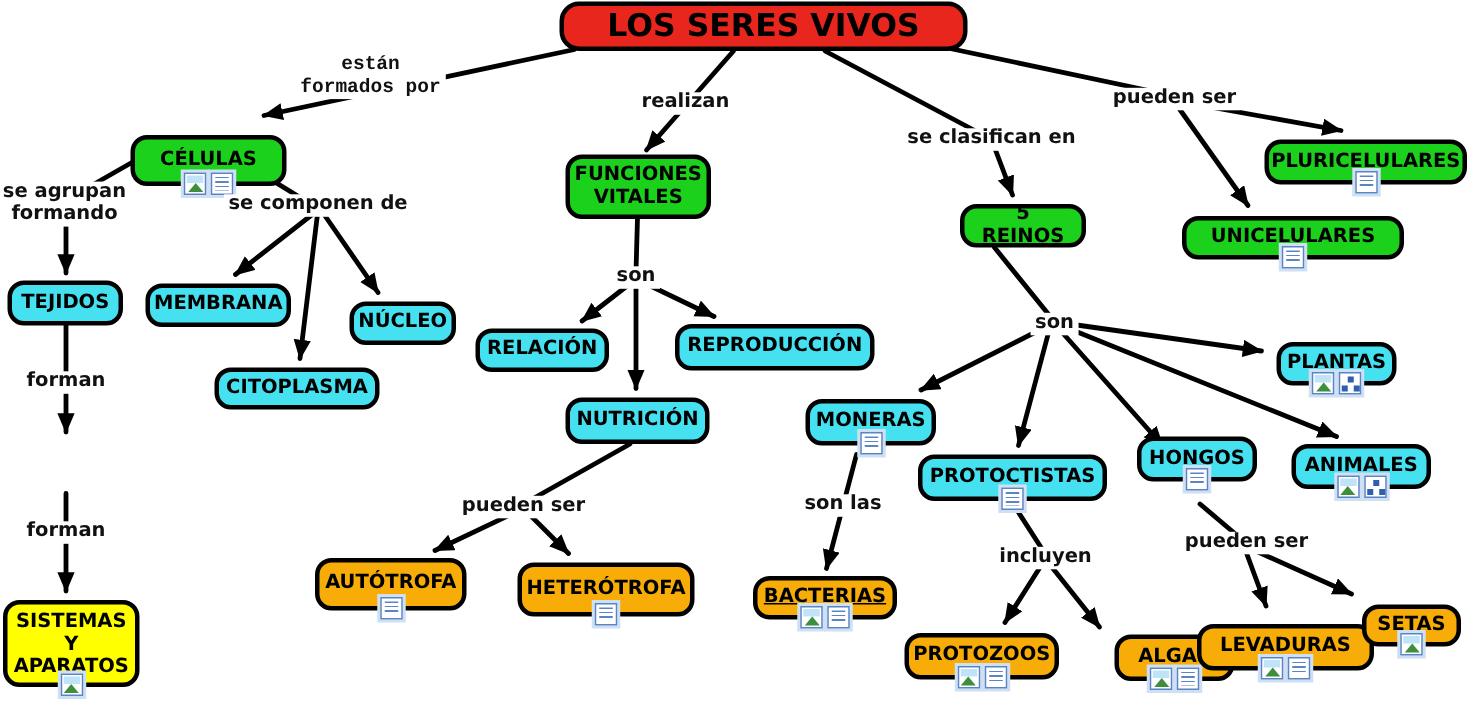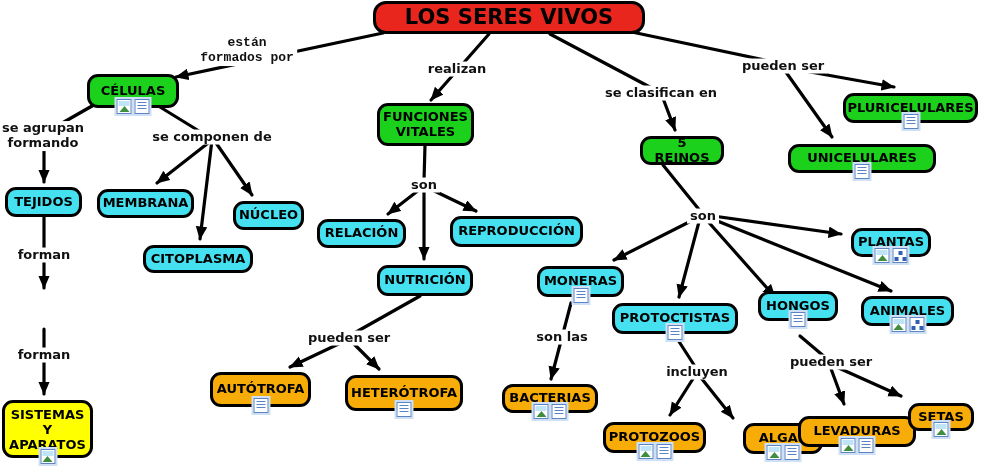--- a/index.html
+++ b/index.html
@@ -97,21 +97,21 @@
 
     <line class="wire" x1="800" y1="336" x2="826" y2="358"></line>
     <line class="wire" x1="830" y1="366" x2="844" y2="404" marker-end="url(#ah)"></line>
     <line class="wire" x1="832" y1="365" x2="901" y2="396" marker-end="url(#ah)"></line>
   </svg>
 
   <div class="node c-red title-node" style="left:373px;top:1px;width:272px;height:33px;">
     <span>LOS SERES VIVOS</span>
   </div>
 
-  <div class="node c-green" style="left:87px;top:74px;width:92px;height:34px;">
+  <div class="node c-green" style="left:87px;top:90px;width:104px;height:34px;">
     <span>CÉLULAS</span>
     <span class="icons">
       <span class="ricon img"></span>
       <span class="ricon doc"></span>
     </span>
   </div>
 
   <div class="node c-cyan" style="left:5px;top:187px;width:77px;height:30px;">
     <span>TEJIDOS</span>
   </div>
@@ -217,21 +217,21 @@
   </div>
 
   <div class="node c-cyan" style="left:861px;top:296px;width:93px;height:30px;">
     <span>ANIMALES</span>
     <span class="icons">
       <span class="ricon img"></span>
       <span class="ricon map"></span>
     </span>
   </div>
 
-  <div class="node c-orange" style="left:502px;top:384px;width:96px;height:29px;">
+  <div class="node c-orange" style="left:502px;top:384px;width:96px;height:29px;text-decoration:underline;">
     <span>BACTERIAS</span>
     <span class="icons">
       <span class="ricon img"></span>
       <span class="ricon doc"></span>
     </span>
   </div>
 
   <div class="node c-orange" style="left:603px;top:422px;width:103px;height:31px;">
     <span>PROTOZOOS</span>
     <span class="icons">

